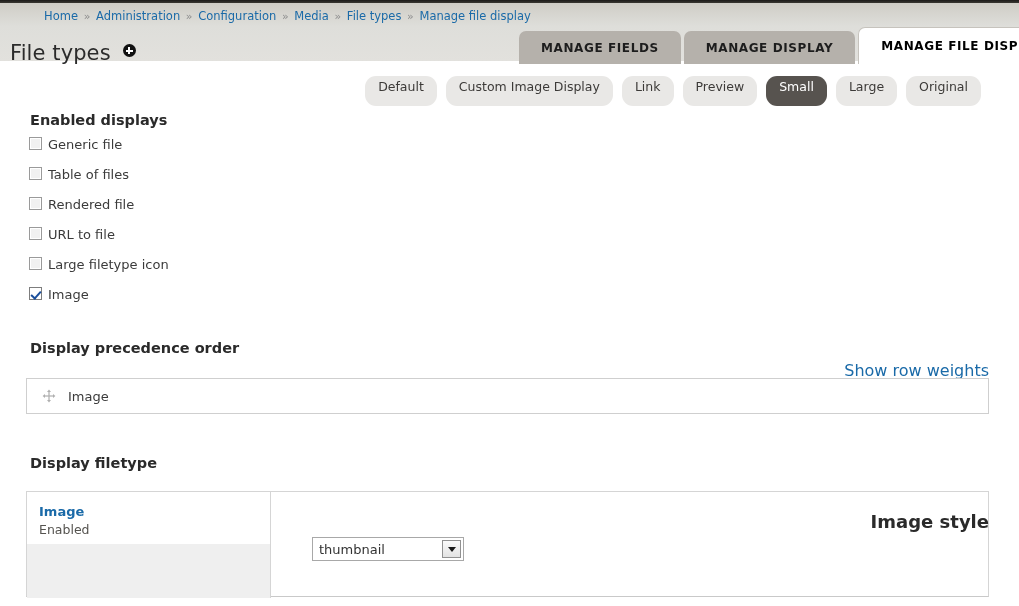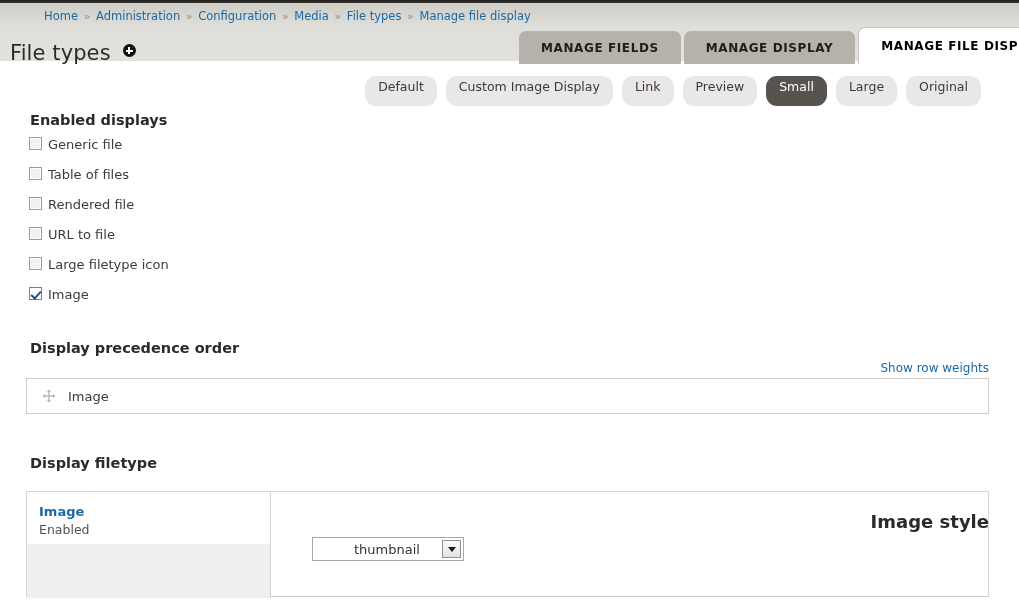--- a/index.html
+++ b/index.html
@@ -180,21 +180,21 @@
   .cb-label {
     font-size: 13px;
     color: #3b3b3b;
     white-space: nowrap;
   }
 
   .precedence-title { position: absolute; left: 30px; top: 240px; }
 
   .show-weights {
     position: absolute; right: 30px; top: 261px;
-    font-size: 12px;
+    font-size: 16px;
     color: #1a6aa8;
     text-decoration: none;
     cursor: pointer;
   }
 
   .order-table {
     position: absolute; left: 26px; top: 278px;
     width: 963px; height: 36px;
     border: 1px solid #cfcfcf;
     background: #ffffff;
@@ -267,21 +267,20 @@
     background: #ffffff;
     display: flex;
     align-items: center;
     position: relative;
     cursor: pointer;
   }
   .select-value {
     padding-left: 6px;
     font-size: 13px;
     color: #333333;
-    margin-left: 35px;
   }
   .select-btn {
     position: absolute; right: 2px; top: 2px;
     width: 19px; height: 18px;
     border: 1px solid #919191;
     background: linear-gradient(to bottom, #fbfbfb, #e3e3e3);
     display: flex;
     align-items: center;
     justify-content: center;
   }

